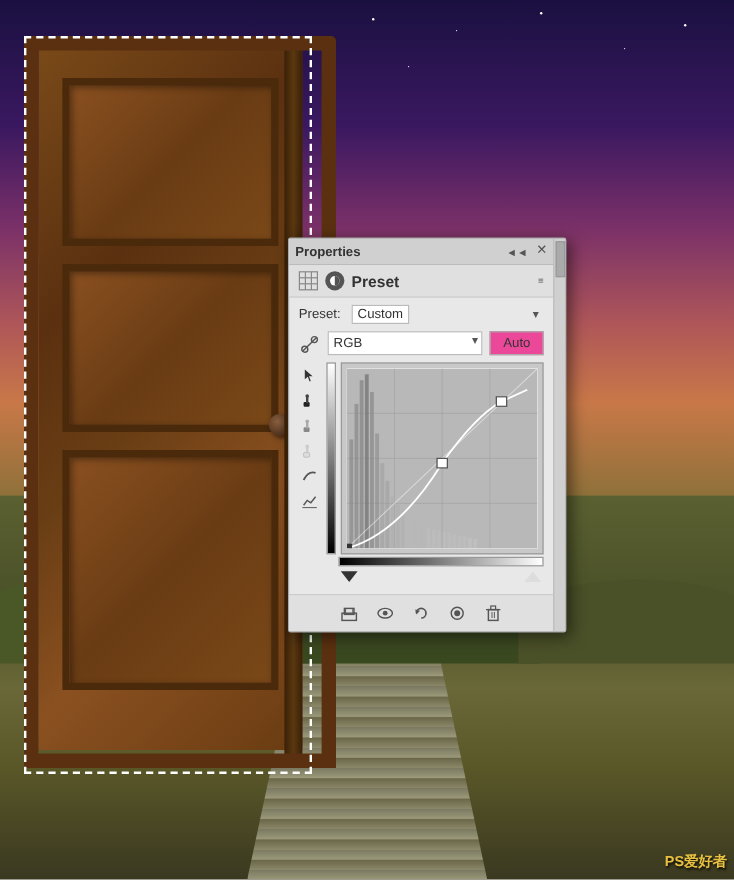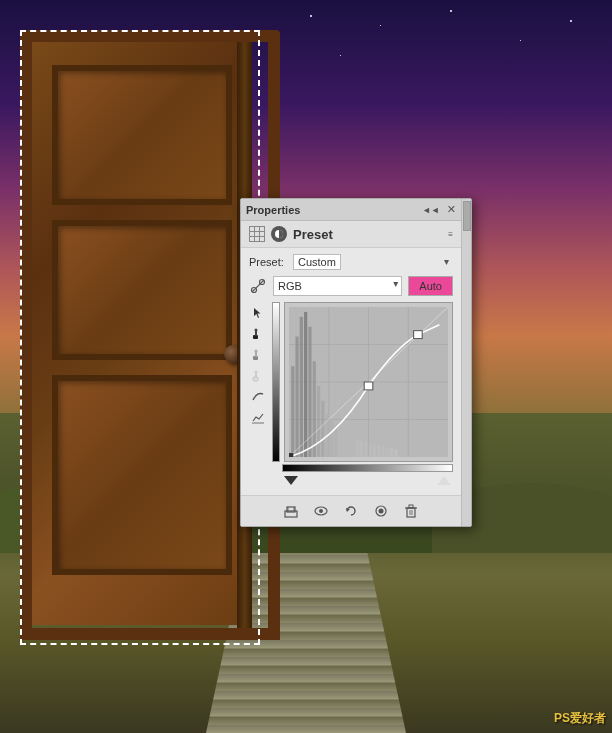--- a/index.html
+++ b/index.html
@@ -306,21 +306,21 @@
       position: absolute;
       right: 4px; top: 2px;
       font-size: 10px;
       color: #555;
       pointer-events: none;
     }
 
     
     .channel-row {
       display: flex;
-      align-items: center;
+      align-items: flex-end;
       gap: 6px;
       margin-bottom: 6px;
     }
     .channel-icon {
       width: 18px;
       height: 18px;
       display: flex;
       align-items: center;
       justify-content: center;
       font-size: 13px;

